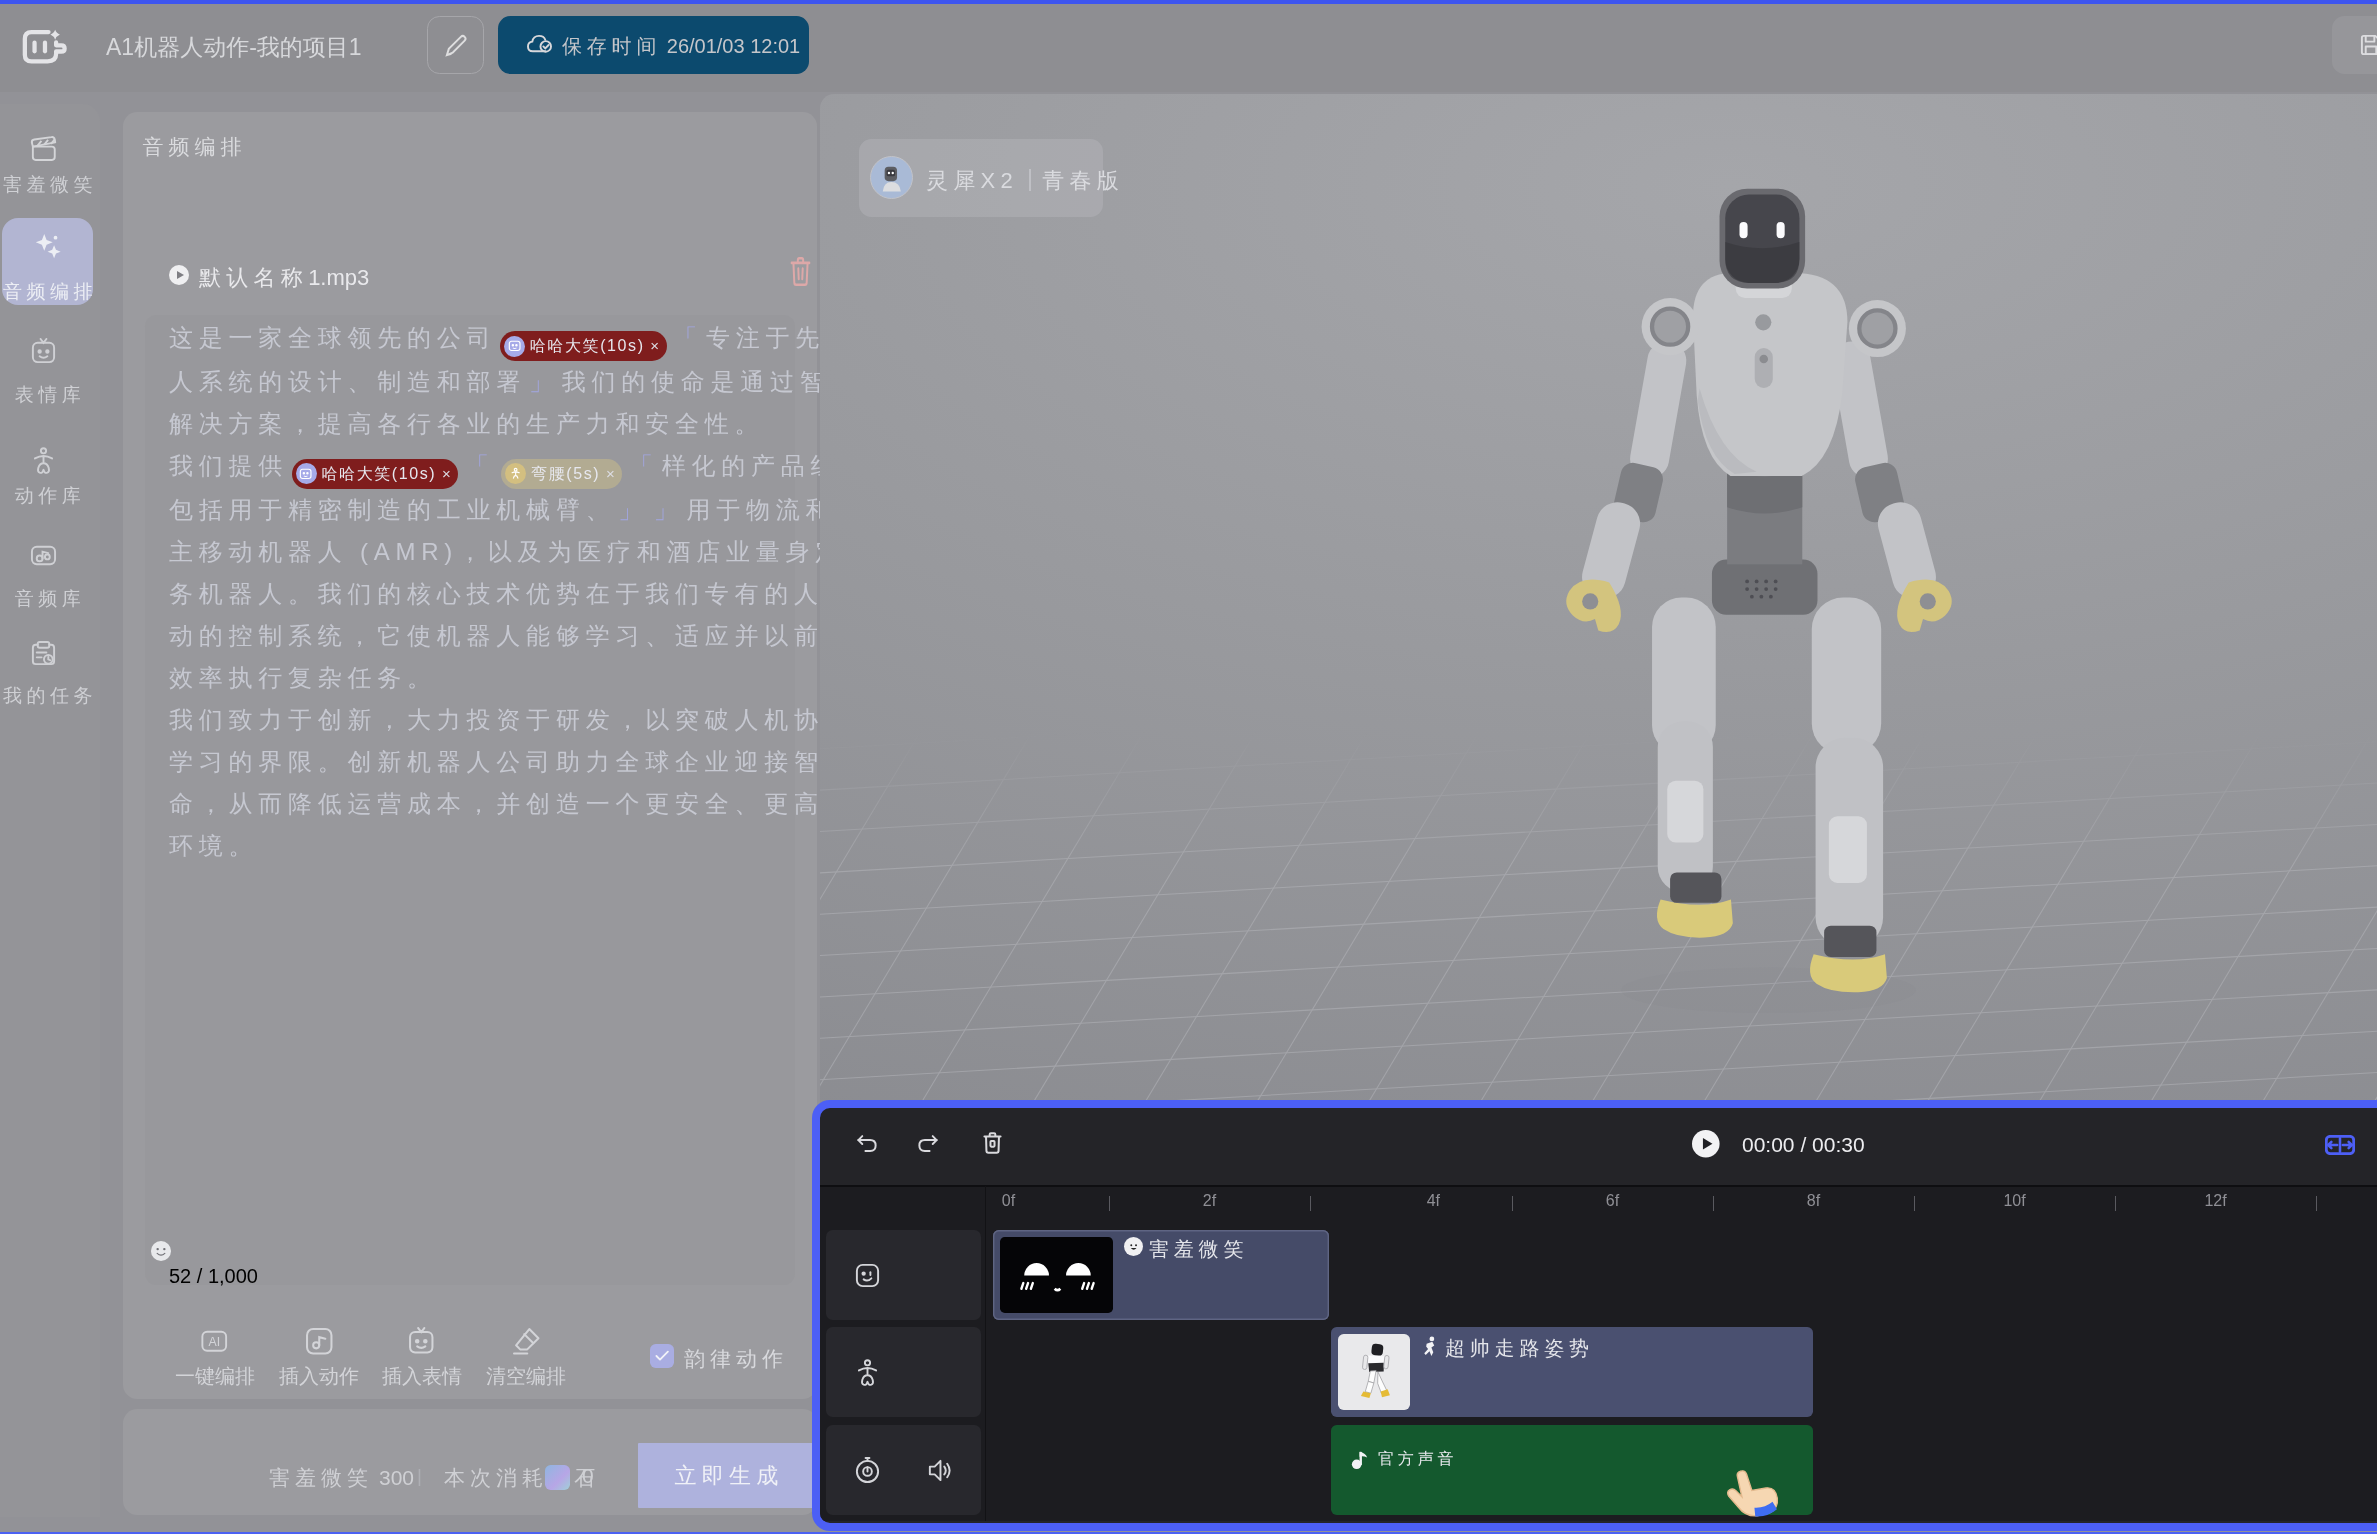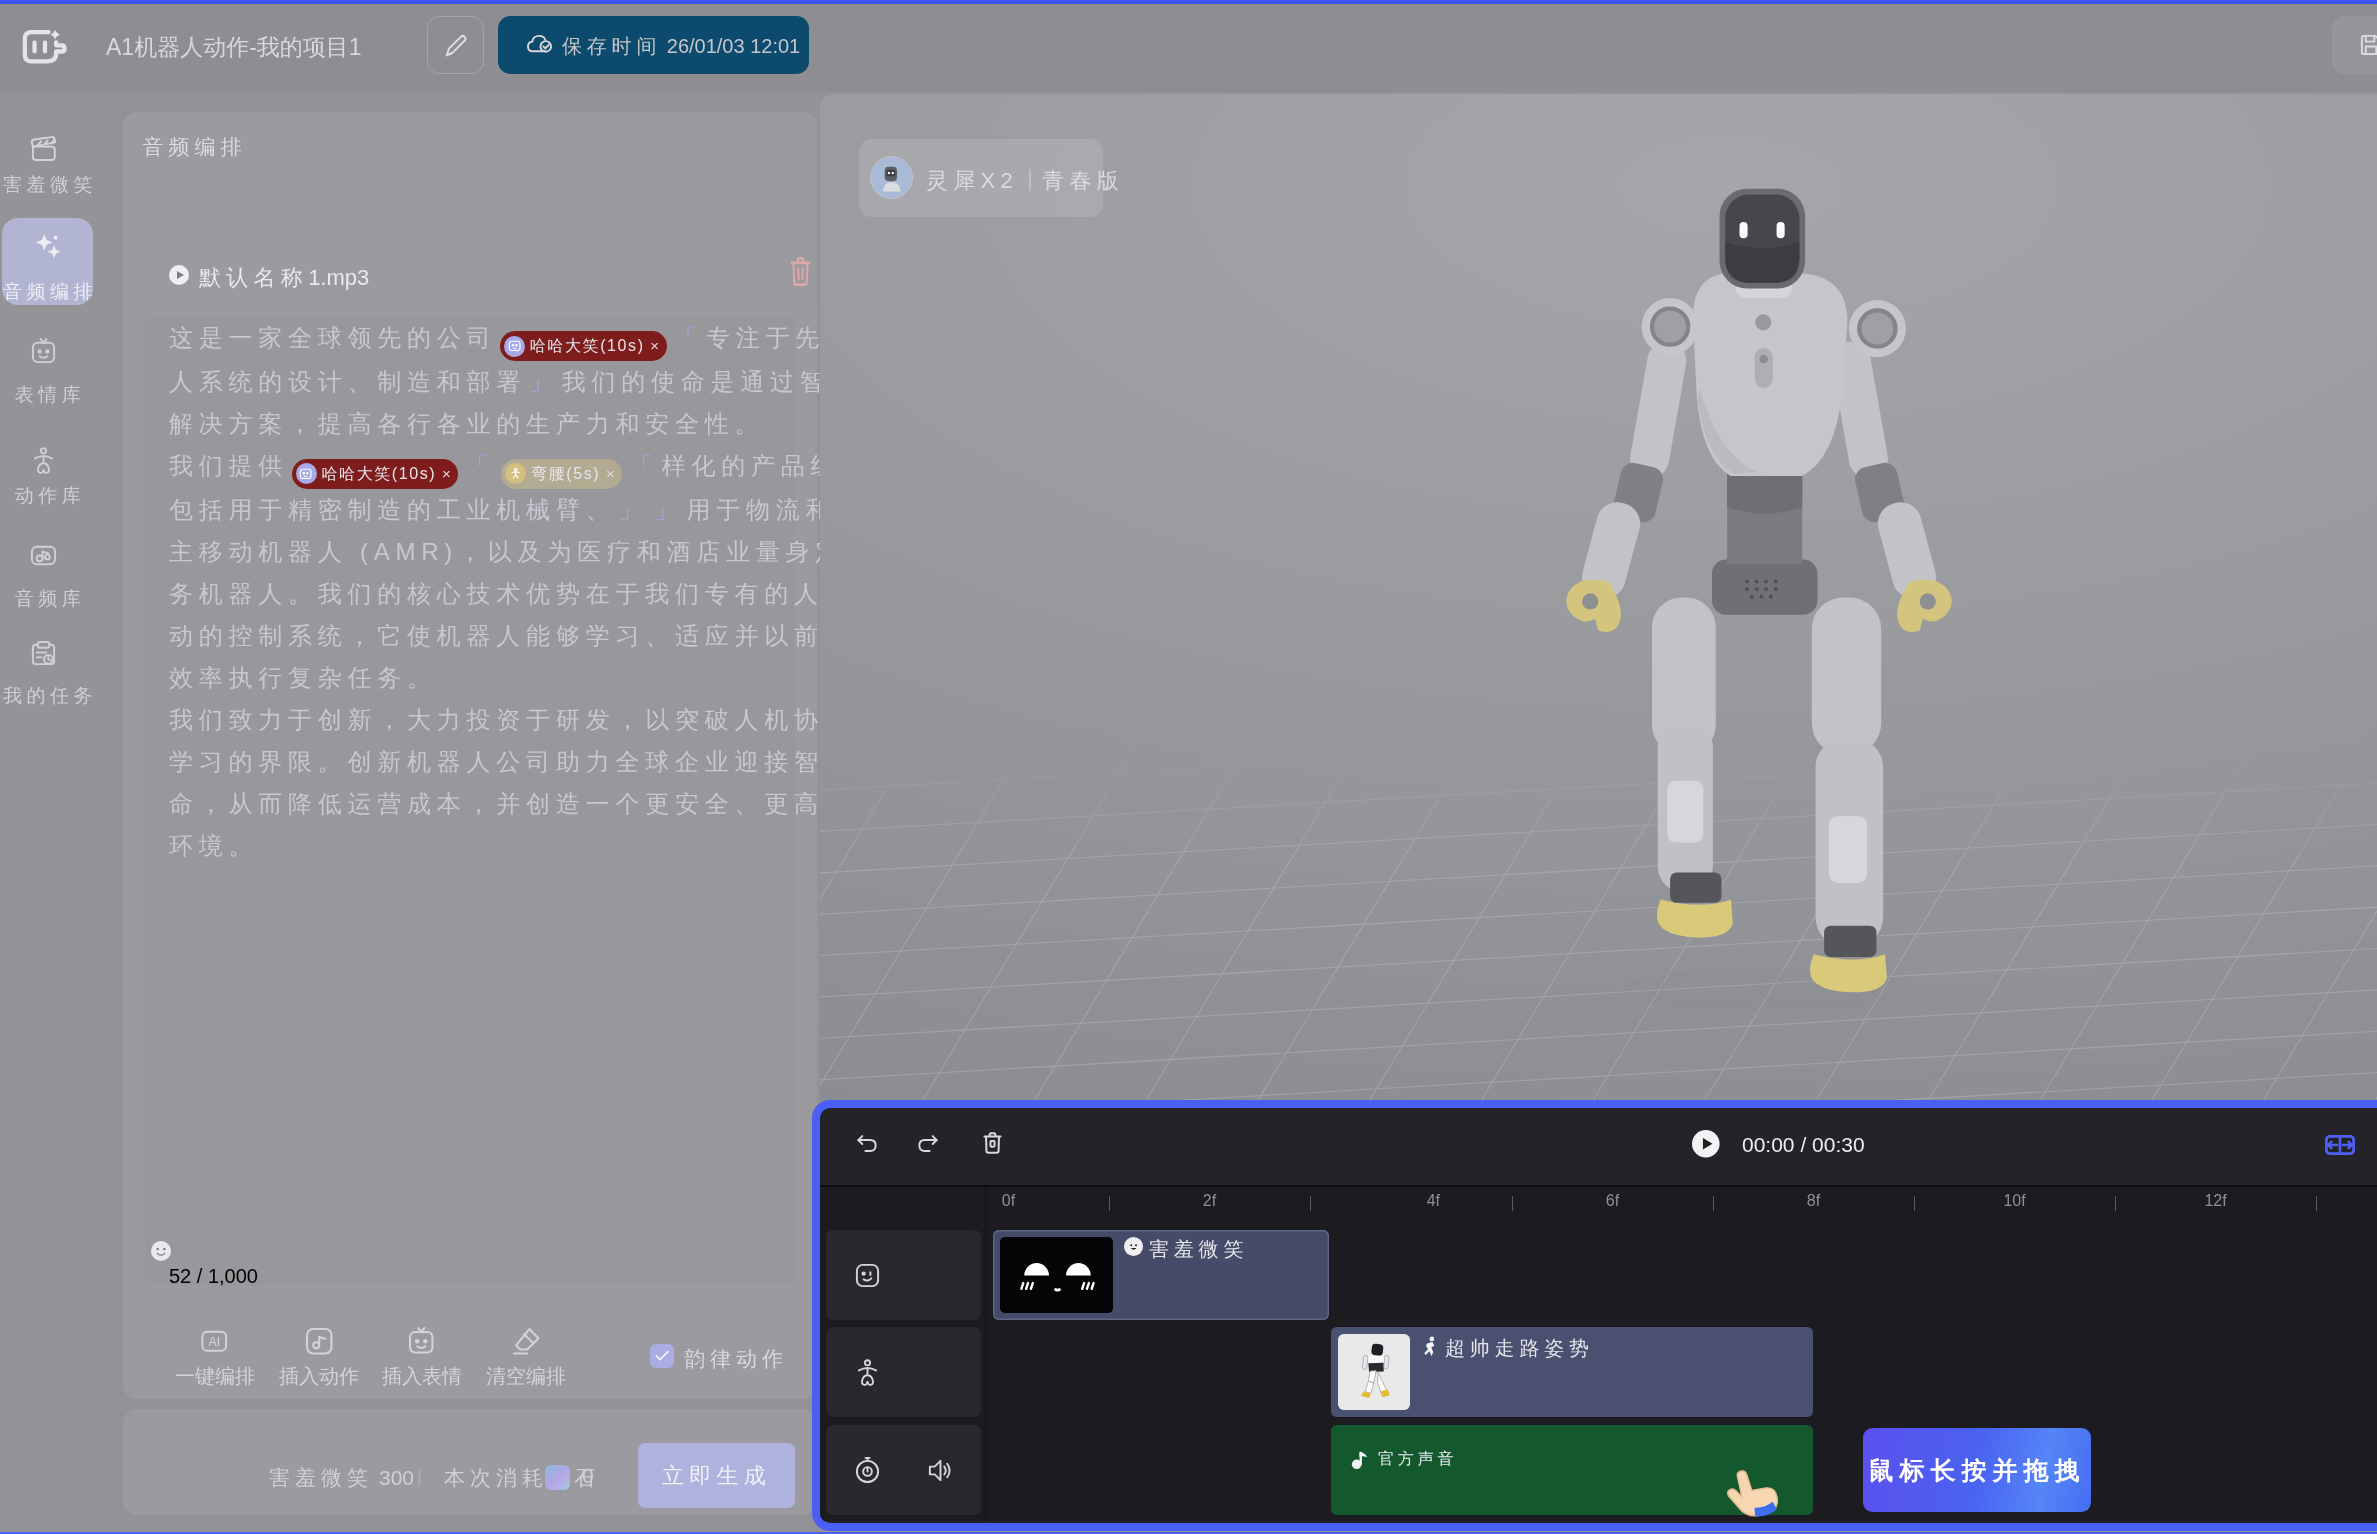--- a/index.html
+++ b/index.html
@@ -178,21 +178,21 @@
       </svg>
     <div class="abs cj" style="left:561px;top:35px;font-size:21px;color:#d8d9dd">韵律动作</div>
   </div>
 </div>
 <div id="bottombar" class="abs" style="left:123px;top:1409px;width:694px;height:106px;background:#9b9b9f;border-radius:14.3px">
   <div class="abs" style="left:146px;top:55px;font-size:21px;color:#cfd0d4"><span class="cj">害羞微笑</span> 300</div>
   <div class="abs" style="left:294px;top:56px;font-size:19px;color:#aeafb4">|</div>
   <div class="abs cj" style="left:321px;top:55px;font-size:21px;color:#cfd0d4">本次消耗灵石</div>
   <div class="abs" style="left:422px;top:56px;width:25px;height:25px;border-radius:5.7px;background:linear-gradient(135deg,#8fb6e0,#b7a6e6 60%,#9fd0d8)"></div>
   <div class="abs" style="left:459px;top:55px;font-size:21px;color:#cfd0d4">0</div>
-  <div class="abs cj" style="left:515px;top:34px;width:157px;height:65px;background:#aeb2dd;border-radius:7px;text-align:center;line-height:65px;font-size:22px;color:#f0f1f7">立即生成</div>
+  <div class="abs cj" style="left:515px;top:34px;width:182px;height:65px;background:#aeb2dd;border-radius:1px;text-align:center;line-height:65px;font-size:22px;color:#f0f1f7">立即生成</div>
 </div>
 <div id="viewport" class="abs" style="left:820px;top:94px;width:1896px;height:1146px;border-radius:14.3px;overflow:hidden;background:radial-gradient(135% 100% at 48% 8%,#a5a6aa 0%,#999a9e 42%,#88898e 100%)">
   <svg class="abs" style="left:0;top:0" width="1896" height="1146" viewBox="0 0 3988 2410" fill="none">
     <defs>
       <linearGradient id="fade" x1="0" y1="1340" x2="0" y2="1620" gradientUnits="userSpaceOnUse">
         <stop offset="0" stop-color="#000"></stop>
           <stop offset="1" stop-color="#fff"></stop>
       </linearGradient>
       <mask id="gm">
           <rect x="0" y="0" width="3988" height="2410" fill="url(#fade)"></rect>
@@ -436,15 +436,14 @@
       <rect x="22" y="8" width="5" height="28" rx="2"></rect>
       <path d="M22 8 Q34 10 38 20 Q30 16 22 18 Z"></path>
     </svg>
   <div class="abs cj" style="left:558px;top:341px;font-size:16px;color:#e8e9ee">官方声音</div>
 
   <svg class="abs" style="left:901px;top:356px;transform:rotate(-18deg)" width="62" height="57" viewBox="0 0 65 60">
       <path d="M30 55 Q18 52 14 40 L8 26 Q7 21 11 20 Q15 19 17 23 L21 31 L23 10 Q23 5 28 5 Q33 5 33 10 L33 28 L48 30 Q58 32 56 44 Q54 54 44 56 Z" fill="#f6d7b2" stroke="#e4b98d" stroke-width="1.5"></path>
       <path d="M28 55 Q40 60 52 55 L50 46 Q40 50 30 46 Z" fill="#3f6df2"></path>
     </svg>
 
-  <div class="abs cj" style="left:1043px;top:320px;width:228px;height:84px;border-radius:9.5px;background:linear-gradient(100deg,#5b50ee 0%,#4a63f0 50%,#5585f7 78%,#466ef3 100%);text-align:center;line-height:84px;font-size:25px;font-weight:bold;color:#fff">鼠标长按并拖拽</div>
 </div>
 
 
 </body></html>

